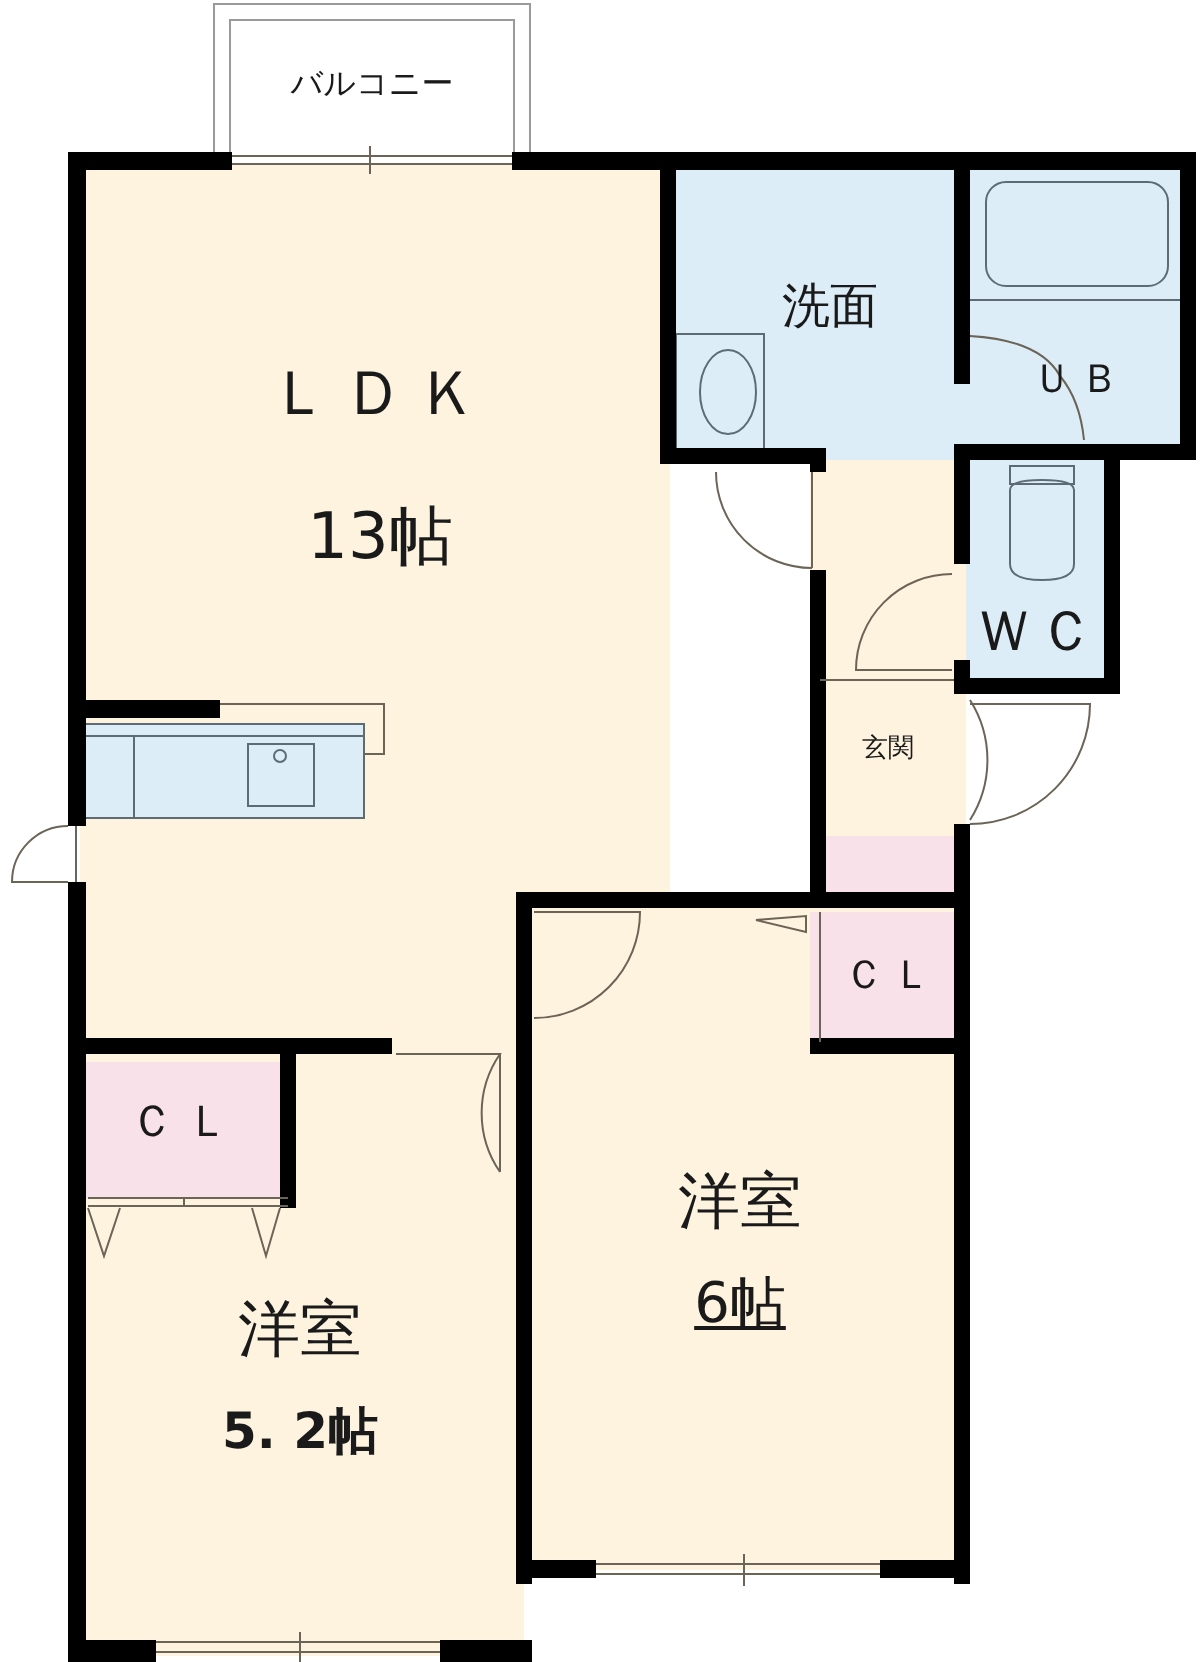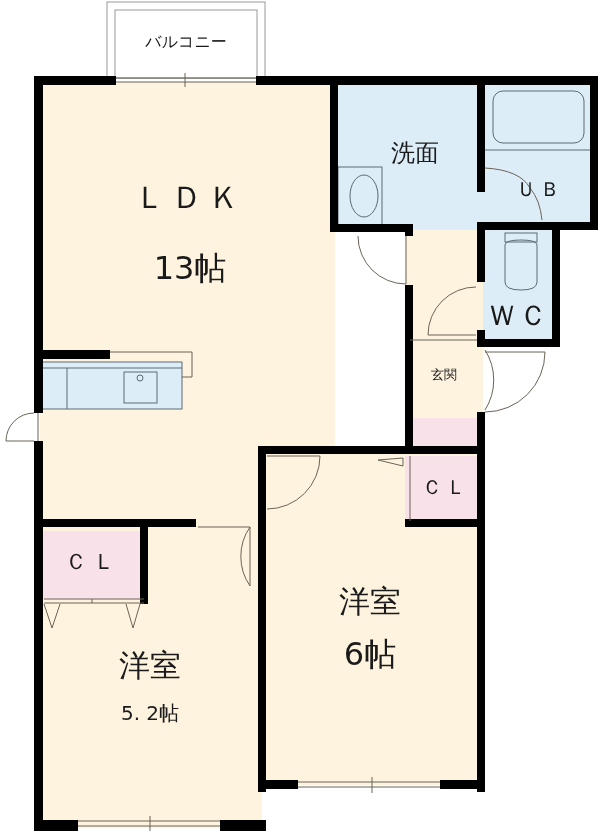--- a/index.html
+++ b/index.html
@@ -116,16 +116,16 @@
 <div class="label big" style="left:90px;top:234px;width:200px;font-size:32px;margin-top:16px;">13帖</div>
 
 <div class="label mid" style="left:370px;top:140px;width:90px;font-size:24px;">洗面</div>
 <div class="label mid" style="left:500px;top:178px;width:80px;font-size:20px;letter-spacing:4px;">ＵＢ</div>
 <div class="label mid" style="left:485px;top:300px;width:68px;font-size:28px;letter-spacing:3px;">ＷＣ</div>
 <div class="label mid" style="left:408px;top:368px;width:72px;font-size:13px;">玄関</div>
 <div class="label mid" style="left:410px;top:476px;width:72px;font-size:20px;letter-spacing:4px;">ＣＬ</div>
 <div class="label mid" style="left:42px;top:549px;width:102px;font-size:22px;letter-spacing:6px;">ＣＬ</div>
 
 <div class="label big" style="left:290px;top:584px;width:160px;">洋室</div>
-<div class="label big" style="left:290px;top:636px;width:160px;font-size:32px;">6帖</div>
+<div class="label big" style="left:290px;top:636px;width:160px;font-size:28px;text-decoration:underline;">6帖</div>
 
 <div class="label big" style="left:70px;top:648px;width:160px;">洋室</div>
-<div class="label big" style="left:70px;top:702px;width:160px;font-size:20px;">5. 2帖</div>
+<div class="label big" style="left:70px;top:702px;width:160px;font-size:25px;font-weight:bold;">5. 2帖</div>
 
 </body></html>

